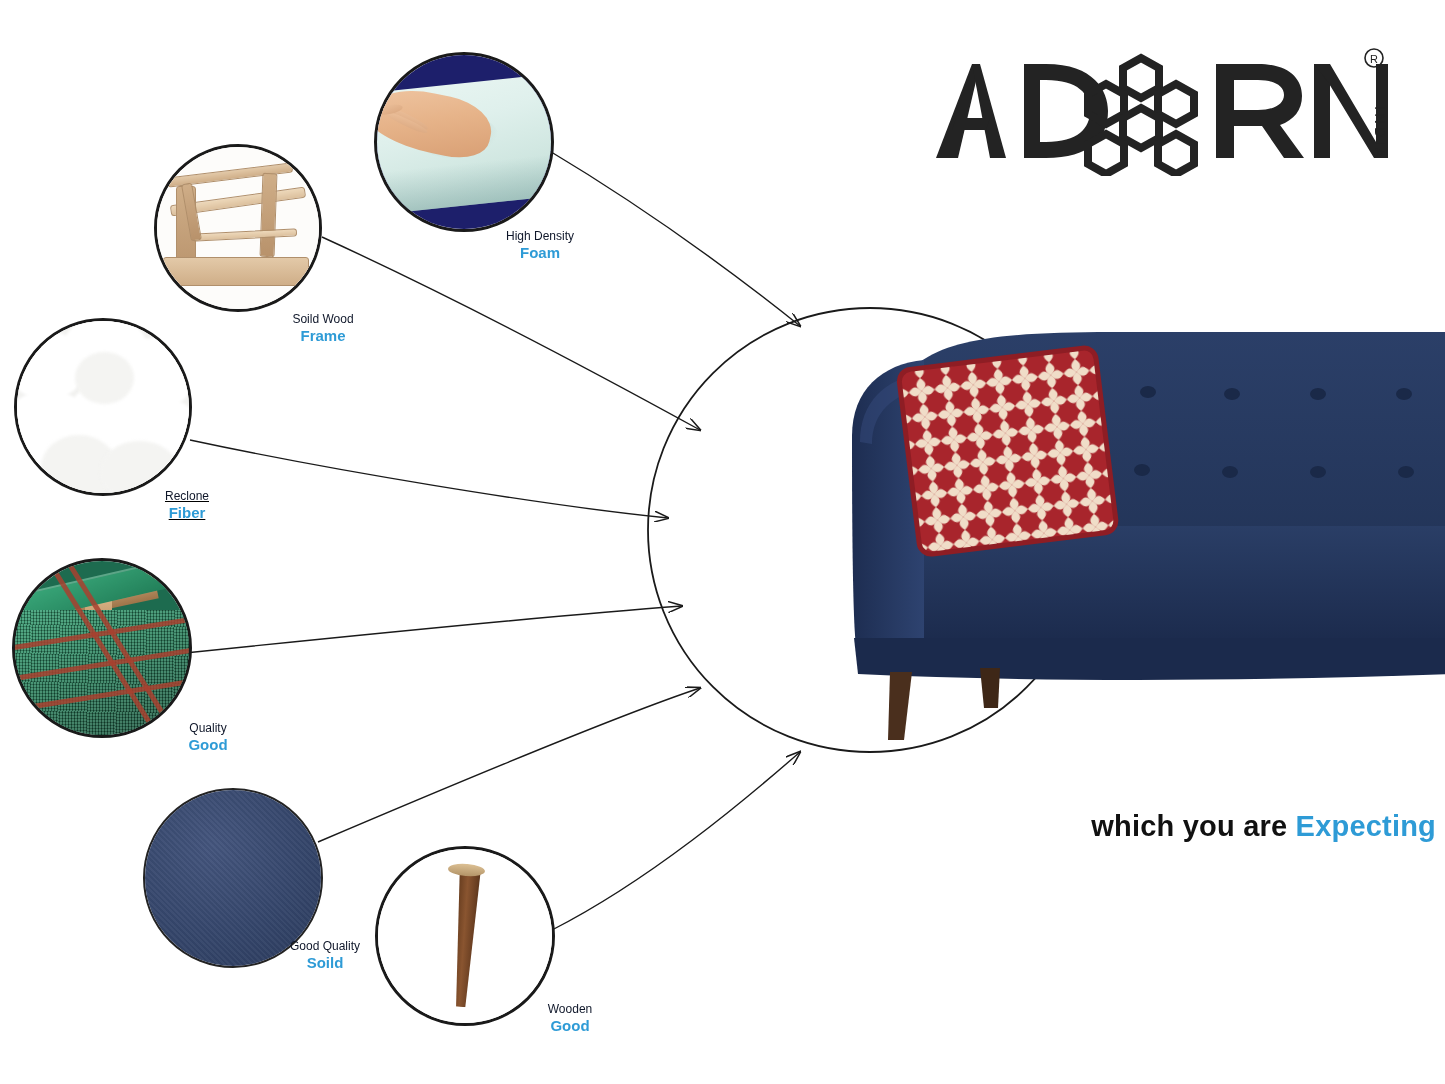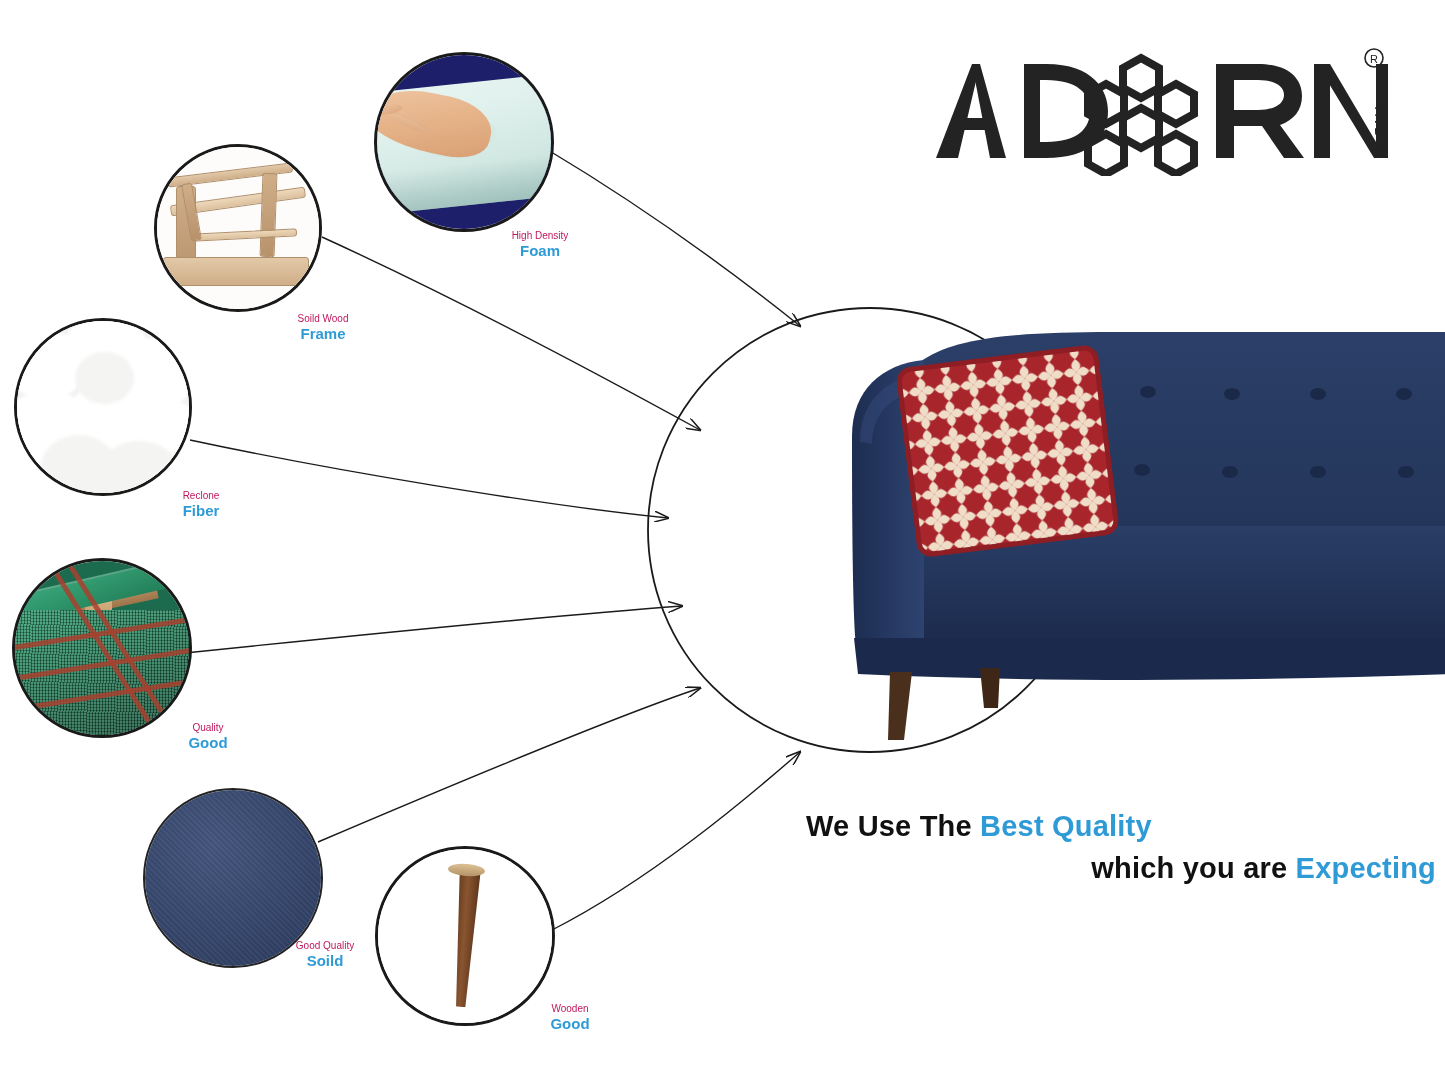--- a/index.html
+++ b/index.html
@@ -60,37 +60,37 @@
   .leg-bg{position:absolute;inset:0;background:#fff;}
   .legbody{position:absolute;left:41%;top:11%;width:19%;height:80%;
      background:linear-gradient(90deg,#4a2c17 0%,#6d4122 22%,#8a5530 45%,#6a3f22 72%,#3e2412 100%);
      clip-path:polygon(18% 0,82% 0,64% 100%,36% 100%);transform:rotate(4deg);}
   .legtop{position:absolute;left:40%;top:8.5%;width:21%;height:7%;border-radius:50%;
      background:linear-gradient(180deg,#d9bb8e,#b99койка);background:linear-gradient(180deg,#dcc094,#b3takeaway);
      background:linear-gradient(180deg,#dcc094,#b39468);transform:rotate(4deg);}
 
   
   .label{position:absolute;text-align:center;line-height:1.15;}
-  .label .l1{font-size:10px;color:#be185d;font-weight:400;white-space:nowrap;}
+  .label .l1{font-size:12px;color:#0f172a;font-weight:400;white-space:nowrap;}
   .label .l2{font-size:15px;color:#2e9bd6;font-weight:700;white-space:nowrap;}
 
   
   #arrows{position:absolute;left:0;top:0;width:1445px;height:1084px;pointer-events:none;}
 
   
   #logo{position:absolute;left:928px;top:46px;width:460px;height:130px;}
 
   
   #sofa{position:absolute;left:812px;top:316px;width:640px;height:440px;}
 
   
   #tagline{position:absolute;left:806px;top:810px;width:630px;}
   .tl-row{font-size:29px;font-weight:700;color:#111;letter-spacing:.2px;white-space:nowrap;}
   .tl-row.r1{text-align:left;}
-  .tl-row.r2{text-align:right;margin-top:9px;}
+  .tl-row.r2{text-align:right;}
   .hl{color:#2e9bd6;}
 </style>
 </head>
 <body>
 
 <div id="stage">
 
   <svg id="arrows" viewBox="0 0 1445 1084">
     <defs>
       <marker id="ah" markerWidth="11" markerHeight="8" refX="10" refY="4" orient="auto">
@@ -143,21 +143,21 @@
     <div class="fluff" style="left:-6%;top:6%;width:46%;height:40%;"></div>
     <div class="fluff" style="left:26%;top:-4%;width:50%;height:44%;"></div>
     <div class="fluff" style="left:56%;top:10%;width:48%;height:42%;"></div>
     <div class="fluff" style="left:-8%;top:40%;width:52%;height:46%;"></div>
     <div class="fluff" style="left:30%;top:34%;width:48%;height:44%;"></div>
     <div class="fluff" style="left:58%;top:44%;width:50%;height:46%;"></div>
     <div class="fluff s" style="left:14%;top:66%;width:44%;height:38%;"></div>
     <div class="fluff s" style="left:48%;top:70%;width:46%;height:36%;"></div>
     <div class="fluff s" style="left:34%;top:18%;width:34%;height:30%;"></div>
   </div>
-  <div class="label" style="left:136px;top:490px;width:130px;">
+  <div class="label" style="left:122px;top:490px;width:130px;text-decoration:underline;">
     <div class="l1">Reclone</div>
     <div class="l2">Fiber</div>
   </div>
 
   <div class="thumb" style="left:12px;top:558px;width:180px;height:180px;">
     <div class="belt-bg"></div>
     <div class="belt-wood" style="left:18%;top:12%;width:64%;height:16%;transform:rotate(-12deg);"></div>
     <div class="belt-wood" style="left:40%;top:22%;width:16%;height:30%;"></div>
     <div class="belt-strap" style="left:-10%;top:8%;width:120%;height:15%;transform:rotate(-13deg);"></div>
     <div class="beltweave" style="top:28%;"></div>
@@ -280,21 +280,18 @@
       <path d="M168,352 L188,352 L186,392 L172,392 Z" fill="#3e2717"></path>
 
       <g transform="rotate(-7 196 130)">
         <rect x="96" y="42" width="198" height="186" rx="12" fill="url(#petal)"></rect>
         <rect x="96" y="42" width="198" height="186" rx="12" fill="none" stroke="#8e1d24" stroke-width="5"></rect>
       </g>
     </svg>
   </div>
 
   <div id="tagline">
-    <div class="tl-row r1">
-      <span>We Use The </span><span class="hl">Best Quality</span>
-    </div>
     <div class="tl-row r2">
       <span>which you are </span><span class="hl">Expecting</span>
     </div>
   </div>
 
 </div>
 
 </body></html>

